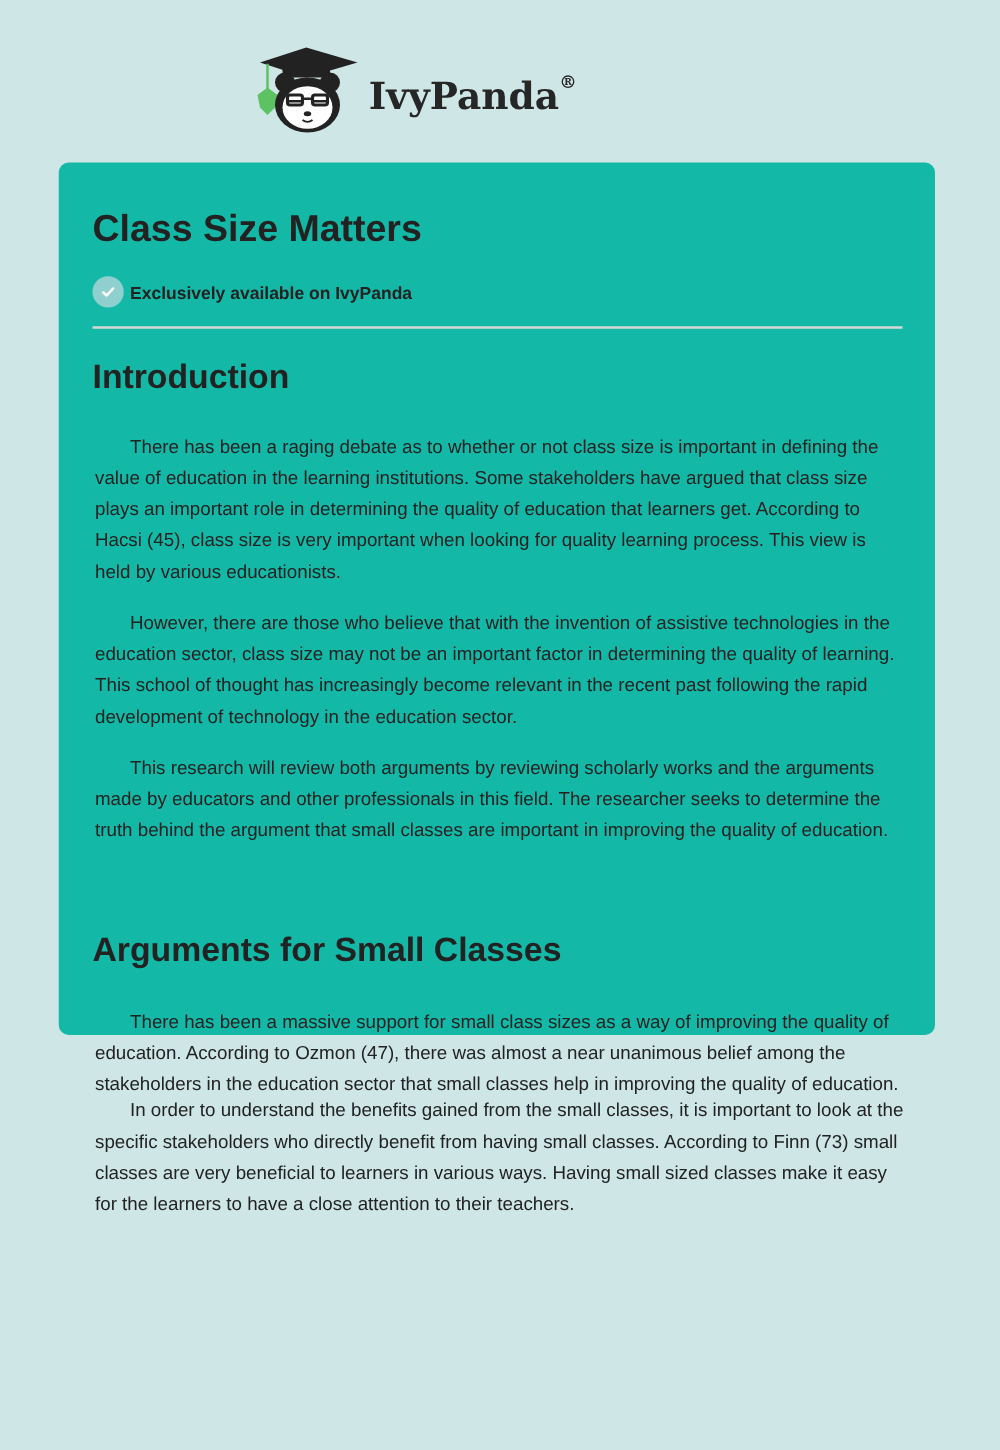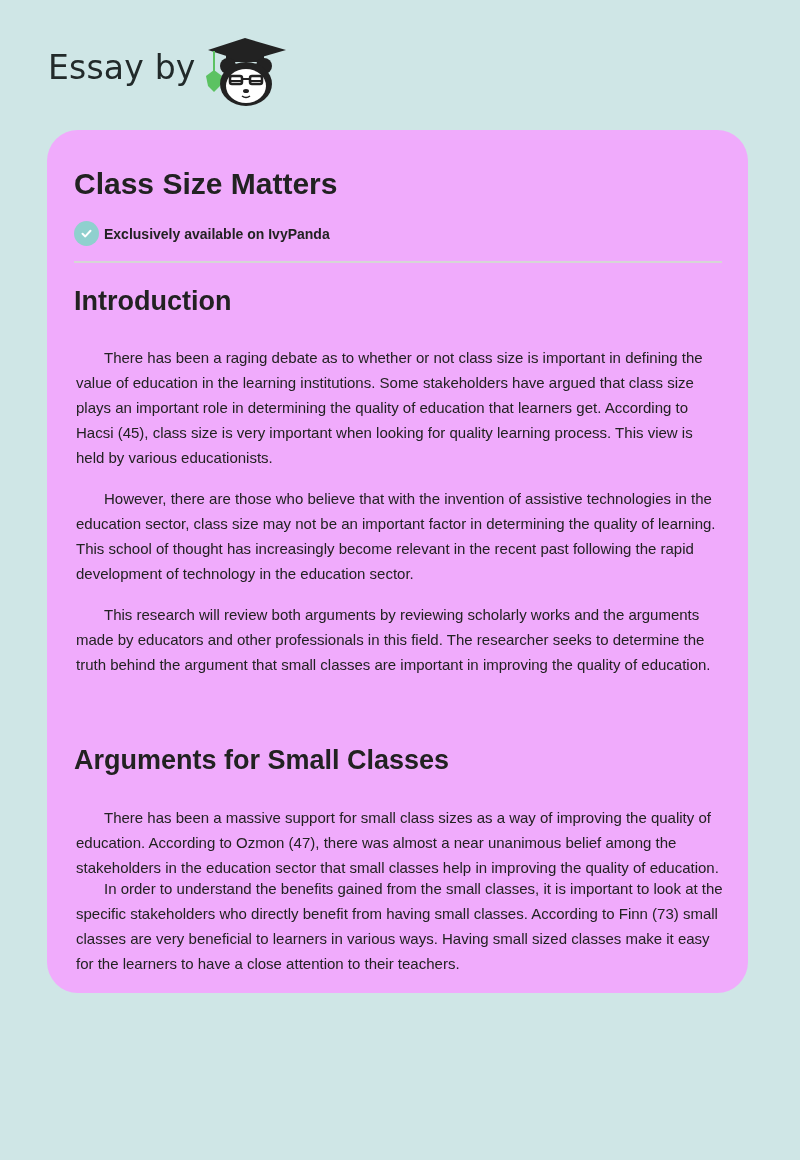--- a/index.html
+++ b/index.html
@@ -21,22 +21,22 @@
     }
     .logo-icon { position: absolute; left: 200px; top: 36px; width: 90px; height: 72px; }
     .brand {
       position: absolute; left: 295px; top: 52px;
       font-family: "DejaVu Serif", serif; font-weight: bold;
       font-size: 30px; color: #262626; line-height: 40px;
     }
     .brand sup { font-size: 14px; position: relative; top: -6px; }
     .card {
       position: absolute; left: 47px; top: 130px;
-      width: 701px; height: 863px;
-      background: #f0abfc; border-radius: 31px;
+      width: 701px; height: 698px;
+      background: #14b8a6; border-radius: 8px;
     }
     .content { position: absolute; left: 27px; top: 0; width: 648px; }
     .title {
       margin: 0; position: absolute; top: 36px; left: 0;
       font-size: 30px; font-weight: bold; color: #222;
       line-height: 36px; white-space: nowrap;
     }
     .exclusive {
       position: absolute; top: 91px; left: 0; display: flex; align-items: center;
     }
@@ -56,21 +56,20 @@
     .p {
       position: absolute; left: 0; width: 648px; margin: 2px;
       font-size: 15px; line-height: 25px; color: #222;
       text-indent: 28px;
     }
   </style>
 </head>
 <body>
 
 <div class="header">
-  <div class="essay-by">Essay by</div>
   <div class="logo-icon">
     <svg width="90" height="72" viewBox="0 0 90 72">
 
       <polygon points="8,14 45,2 86,14 45,26" fill="#222"></polygon>
       <rect x="26" y="16" width="38" height="10" fill="#222"></rect>
       <line x1="14" y1="15" x2="14" y2="38" stroke="#5cc262" stroke-width="2"></line>
 
       <path d="M6,40 L14,34 L22,40 L20,50 L14,56 L8,50 Z" fill="#5cc262"></path>
 
       <circle cx="28" cy="30" r="8" fill="#222"></circle>
@@ -81,20 +80,23 @@
 
       <rect x="30" y="40" width="12" height="8" rx="2" fill="#fff" stroke="#222" stroke-width="2.5"></rect>
       <rect x="50" y="40" width="12" height="8" rx="2" fill="#fff" stroke="#222" stroke-width="2.5"></rect>
       <line x1="42" y1="43" x2="50" y2="43" stroke="#222" stroke-width="2"></line>
       <path d="M31,45 L41,45" stroke="#222" stroke-width="2"></path>
       <path d="M51,45 L61,45" stroke="#222" stroke-width="2"></path>
 
       <ellipse cx="46" cy="55" rx="3" ry="2" fill="#222"></ellipse>
       <path d="M42,60 Q46,63 50,60" stroke="#222" stroke-width="1.5" fill="none"></path>
     </svg>
+  </div>
+  <div class="brand">
+    <span>IvyPanda</span><sup>®</sup>
   </div>
 </div>
 
 <div class="card">
   <div class="content">
     <h1 class="title">Class Size Matters</h1>
 
     <div class="exclusive">
       <span class="check-icon">
         <svg width="13" height="13" viewBox="0 0 13 13">

